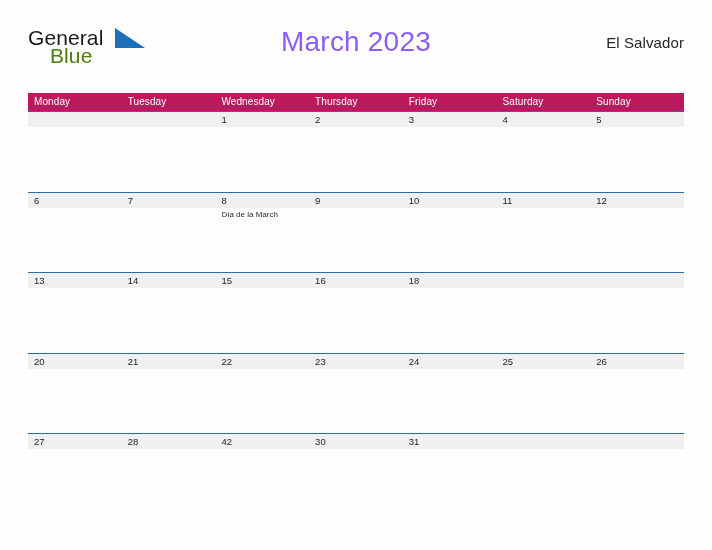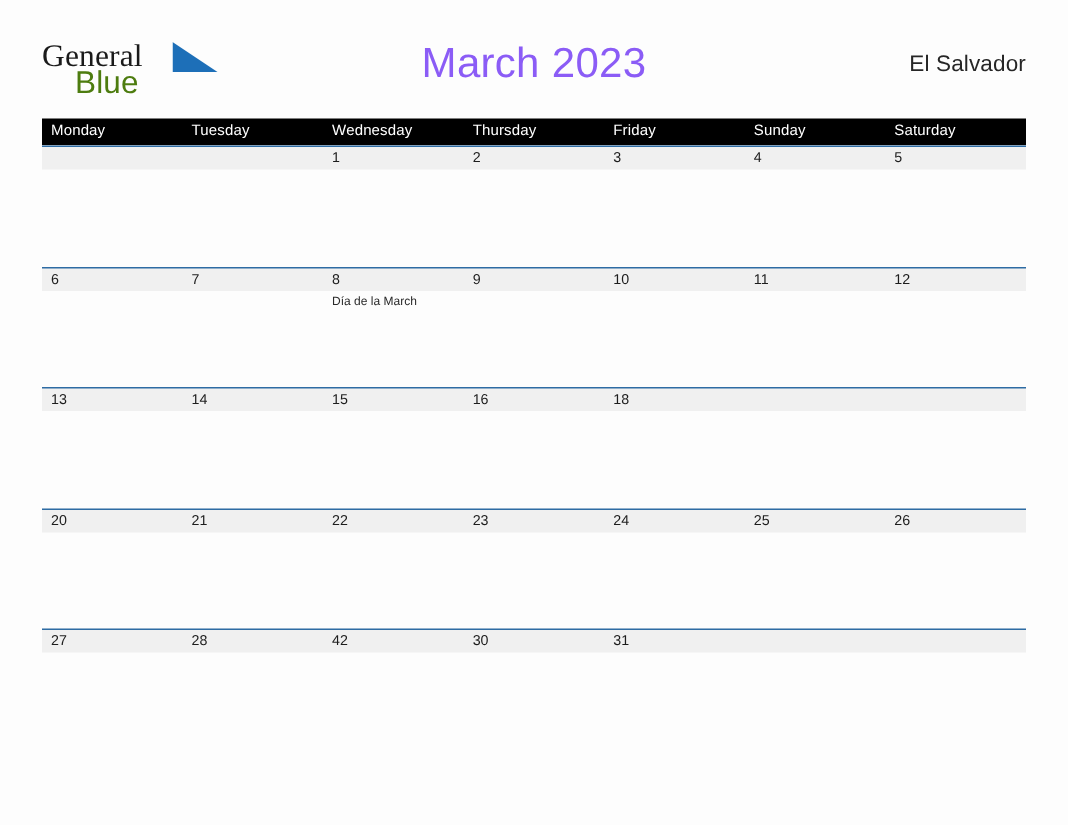--- a/index.html
+++ b/index.html
@@ -41,21 +41,21 @@
     width: 210px;
     height: 46px;
   }
   .brand-general {
     position: absolute;
     left: 0;
     top: 0;
     font-size: 21px;
     letter-spacing: 0.1px;
     color: #1a1a1a;
-    font-family: Liberation Serif, serif;
+    font-family: Liberation Sans, sans-serif;
     line-height: 23px;
   }
   .brand-blue {
     position: absolute;
     left: 22px;
     top: 18px;
     font-size: 21px;
     letter-spacing: 0.1px;
     color: #4d7c0f;
     font-family: "Liberation Sans", sans-serif;
@@ -102,21 +102,22 @@
     position: absolute;
     left: 28px;
     top: 79px;
     width: 656px;
   }
 
   .dow-row {
     display: flex;
     width: 656px;
     height: 18px;
-    background: #000000;
+    background: #be185d;
+    margin-top: 14px;
   }
   .dow-cell {
     width: 93.714px;
     box-sizing: border-box;
     padding-left: 6px;
     color: #ffffff;
     font-size: 10px;
     line-height: 18px;
     font-family: "Liberation Sans", sans-serif;
     letter-spacing: 0.1px;
@@ -200,22 +201,22 @@
   </div>
 
   <div class="calendar">
 
     <div class="dow-row">
       <div class="dow-cell">Monday</div>
       <div class="dow-cell">Tuesday</div>
       <div class="dow-cell">Wednesday</div>
       <div class="dow-cell">Thursday</div>
       <div class="dow-cell">Friday</div>
+      <div class="dow-cell">Saturday</div>
       <div class="dow-cell">Sunday</div>
-      <div class="dow-cell">Saturday</div>
     </div>
 
     <div class="week">
       <div class="week-band"></div>
       <div class="week-cells">
         <div class="day-cell empty">
           <span class="day-num"></span>
           <div class="day-events"></div>
         </div>
         <div class="day-cell empty">

